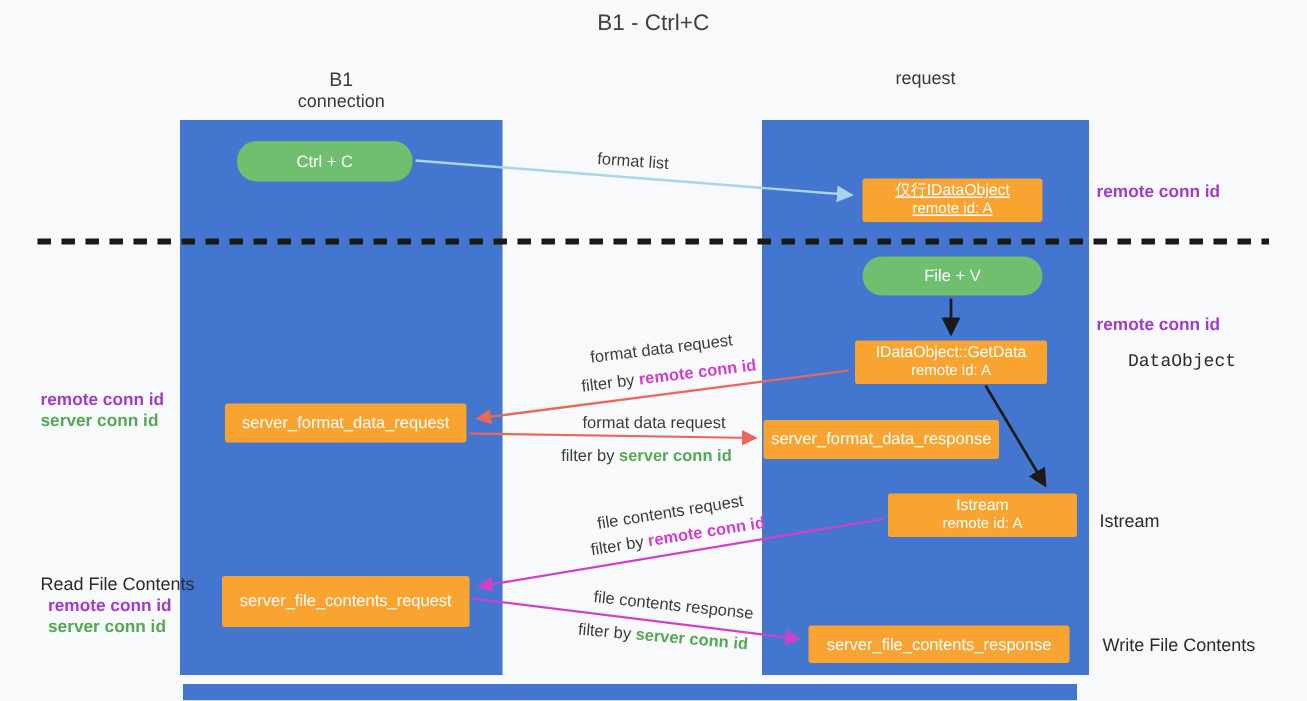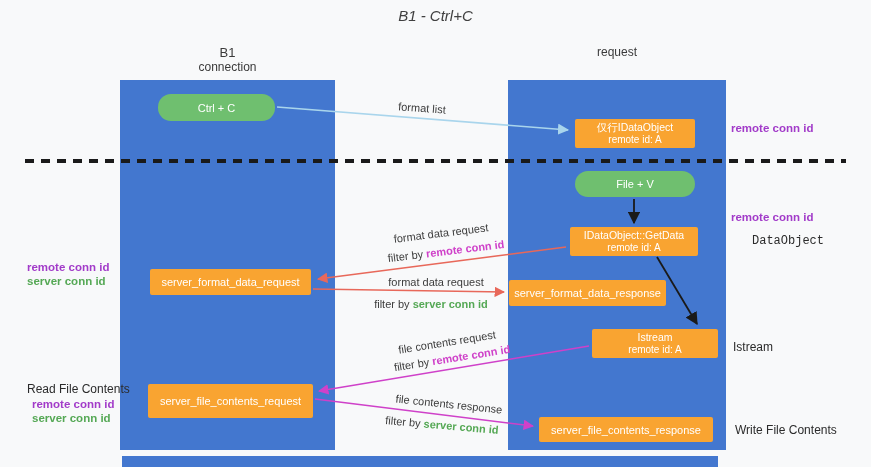--- a/index.html
+++ b/index.html
@@ -9,21 +9,21 @@
     --arrow-blue:#a9d5ec;
     --arrow-red:#e8685a;
     --arrow-magenta:#cf41c9;
     --purple:#a23bc9;
     --green-text:#55a855;
     --ink:#3c3c3c;
   }
   html,body{margin:0;padding:0;}
   body{font-family:"Liberation Sans", sans-serif; background:#f8f9fa;}
   .canvas{position:relative; width:871px; height:467px; overflow:hidden; background:#f8f9fa;}
-  .title{position:absolute; left:0; top:6px; width:100%; text-align:center; font-size:15px; color:#404040; line-height:20px;font-style:italic;}
+  .title{position:absolute; left:0; top:6px; width:100%; text-align:center; font-size:15px; color:#404040; line-height:20px;}
   .col-label{position:absolute; text-align:center; color:#3a3a3a; line-height:15px;}
   .col-label .name{font-size:13px; display:block;text-align:center;}
   .col-label .role{font-size:12px; display:block;}
   .column{position:absolute; background:var(--blue);}
   .bottom-bar{position:absolute; background:var(--blue);}
   .box{position:absolute; display:flex; flex-direction:column; align-items:center; justify-content:center; color:#fff; text-align:center; border-radius:2px;}
   .box.green{background:var(--green); font-size:12px;border-radius:13px;}
   .box.orange{background:var(--orange);}
   .box .l1{font-size:10.5px; line-height:13px; display:block;}
   .box .l2{font-size:10px; line-height:12px; display:block;}
@@ -56,21 +56,21 @@
   </div>
 
   <div class="column" style="left:120px; top:80px; width:215px; height:370px;"></div>
   <div class="column" style="left:508px; top:80px; width:218px; height:370px;"></div>
   <div class="bottom-bar" style="left:122px; top:456px; width:596px; height:11px;"></div>
 
   <div class="box green" style="left:158px; top:94px; width:117px; height:27px;">
     <span class="single">Ctrl + C</span>
   </div>
 
-  <div class="box orange" style="left:575px; top:119px; width:120px; height:29px;">
+  <div class="box orange" style="left:575px; top:119px; width:120px; height:29px;text-decoration:underline;">
     <span class="l1">仅行IDataObject</span>
     <span class="l2">remote id: A</span>
   </div>
 
   <div class="box green" style="left:575px; top:171px; width:120px; height:26px;">
     <span class="single">File + V</span>
   </div>
 
   <div class="box orange" style="left:570px; top:227px; width:128px; height:29px;">
     <span class="l1">IDataObject::GetData</span>

